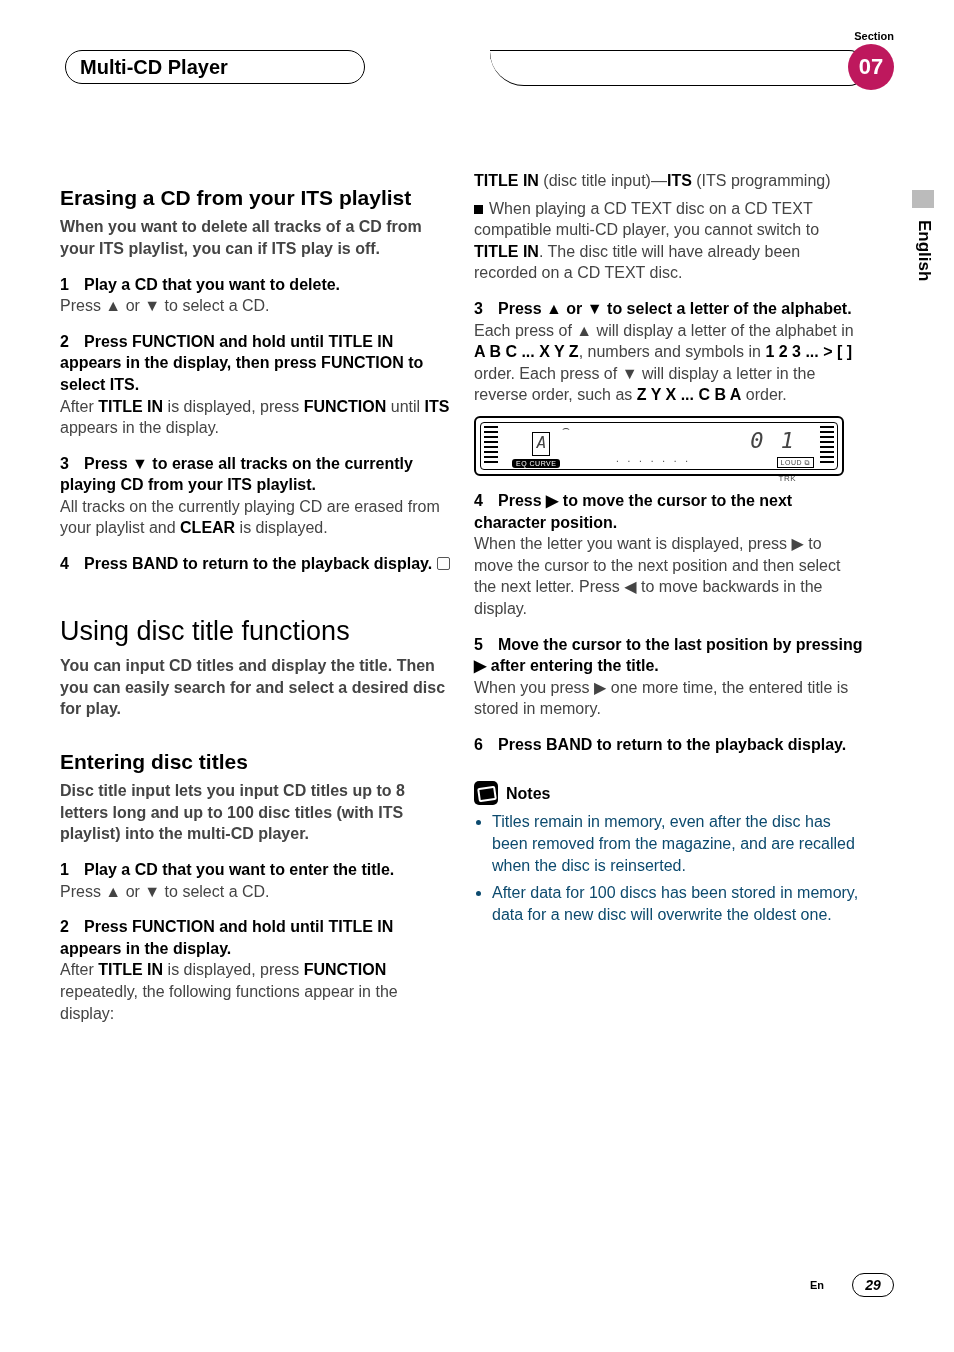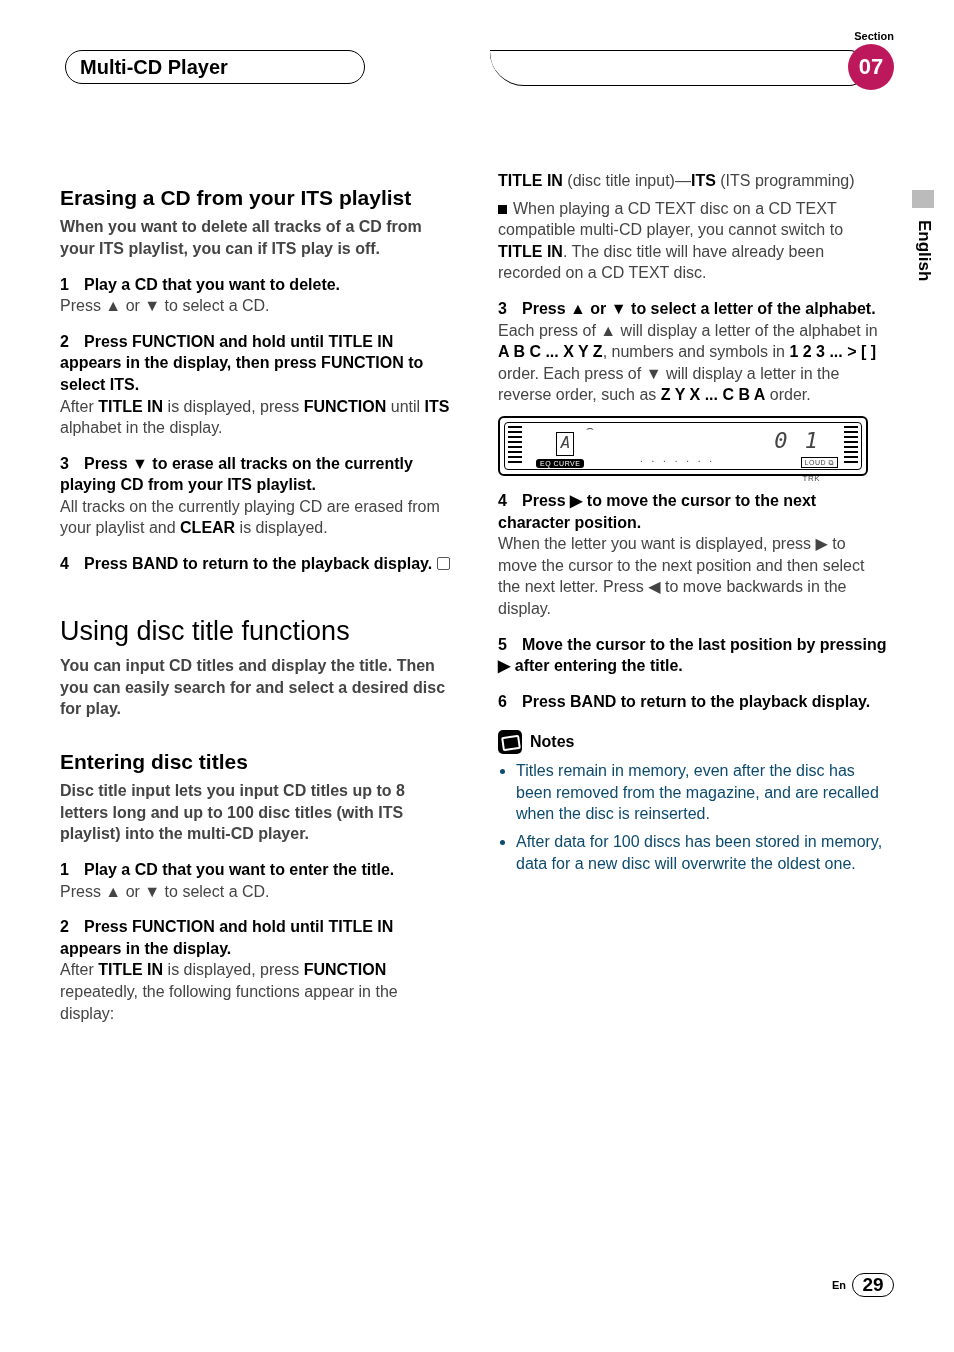--- a/index.html
+++ b/index.html
@@ -89,21 +89,21 @@
     right: 20px;
     top: 190px;
     width: 22px;
     height: 18px;
     background: #bbb;
   }
   
   .columns {
     margin-top: 70px;
     display: flex;
-    gap: 48px;
+    gap: 24px;
   }
   .col {
     width: 390px;
     font-size: 16px;
     line-height: 1.35;
     color: #444;
   }
   .col b, .col strong { color: #000; }
   .h2 {
     font-size: 21px;
@@ -225,21 +225,21 @@
   }
   .display-illus .dots {
     position:absolute;
     bottom:8px; left:140px;
     font-size:10px; letter-spacing:3px;
   }
   .notes-header {
     display: flex;
     align-items: center;
     gap: 8px;
-    margin-top: 18px;
+    margin-top: 26px;
     margin-bottom: 6px;
     text-align: center;
   }
   .notes-icon {
     width: 24px; height: 24px;
     background: #000;
     border-radius: 5px;
     position: relative;
   }
   .notes-icon::after {
@@ -257,32 +257,33 @@
     padding: 0;
   }
   ul.notes li { margin-bottom: 6px; color: #0c4a6e; }
   
   .footer {
     position: absolute;
     bottom: 36px;
     right: 60px;
     display: flex;
     align-items: center;
-    gap: 6px;
+    gap: 28px;
   }
   .footer .en { font-size: 11px; font-weight: bold; }
   .footer .pg {
     border: 1.5px solid #000;
     border-radius: 12px;
     width: 40px; height: 22px;
     display: flex;
     align-items: center;
     justify-content: center;
-    font-size: 19px;
+    font-size: 14px;
     font-weight: bold;
+    font-style: italic;
   }
 </style>
 </head>
 <body>
 
 <div class="page">
 
   <div class="header">
     <div class="section-label">Section</div>
     <div class="chapter-pill">
@@ -303,21 +304,21 @@
       <div class="h2">Erasing a CD from your ITS playlist</div>
       <div class="intro">When you want to delete all tracks of a CD from your ITS playlist, you can if ITS play is off.</div>
 
       <div class="step-head"><span class="num">1</span><span>Play a CD that you want to delete.</span></div>
       <div>
         <span>Press </span><span class="glyph">▲</span><span> or </span><span class="glyph">▼</span><span> to select a CD.</span>
       </div>
 
       <div class="step-head"><span class="num">2</span><span>Press FUNCTION and hold until TITLE IN appears in the display, then press FUNCTION to select ITS.</span></div>
       <div>
-        <span>After </span><b>TITLE IN</b><span> is displayed, press </span><b>FUNCTION</b><span> until </span><b>ITS</b><span> alphabet in the display.</span>
+        <span>After </span><b>TITLE IN</b><span> is displayed, press </span><b>FUNCTION</b><span> until </span><b>ITS</b><span> appears in the display.</span>
       </div>
 
       <div class="step-head"><span class="num">3</span><span>Press </span><span class="glyph">▼</span><span> to erase all tracks on the currently playing CD from your ITS playlist.</span></div>
       <div>
         <span>All tracks on the currently playing CD are erased from your playlist and </span><b>CLEAR</b><span> is displayed.</span>
       </div>
 
       <div class="step-head"><span class="num">4</span><span>Press BAND to return to the playback display.</span> <span class="end-square"></span></div>
 
       <div class="h1">Using disc title functions</div>
@@ -365,20 +366,23 @@
         <div class="seg">0 1</div>
         <div class="loud-label"><span>LOUD</span> ⧉</div>
       </div>
 
       <div class="step-head"><span class="num">4</span><span>Press </span><span class="glyph">▶</span><span> to move the cursor to the next character position.</span></div>
       <div>
         <span>When the letter you want is displayed, press </span><span class="glyph">▶</span><span> to move the cursor to the next position and then select the next letter. Press </span><span class="glyph">◀</span><span> to move backwards in the display.</span>
       </div>
 
       <div class="step-head"><span class="num">5</span><span>Move the cursor to the last position by pressing </span><span class="glyph">▶</span><span> after entering the title.</span></div>
+      <div>
+        <span>When you press </span><span class="glyph">▶</span><span> one more time, the entered title is stored in memory.</span>
+      </div>
 
       <div class="step-head"><span class="num">6</span><span>Press BAND to return to the playback display.</span></div>
 
       <div class="notes-header">
         <div class="notes-icon"></div>
         <div class="notes-title">Notes</div>
       </div>
       <ul class="notes">
         <li>Titles remain in memory, even after the disc has been removed from the magazine, and are recalled when the disc is reinserted.</li>
         <li>After data for 100 discs has been stored in memory, data for a new disc will overwrite the oldest one.</li>

